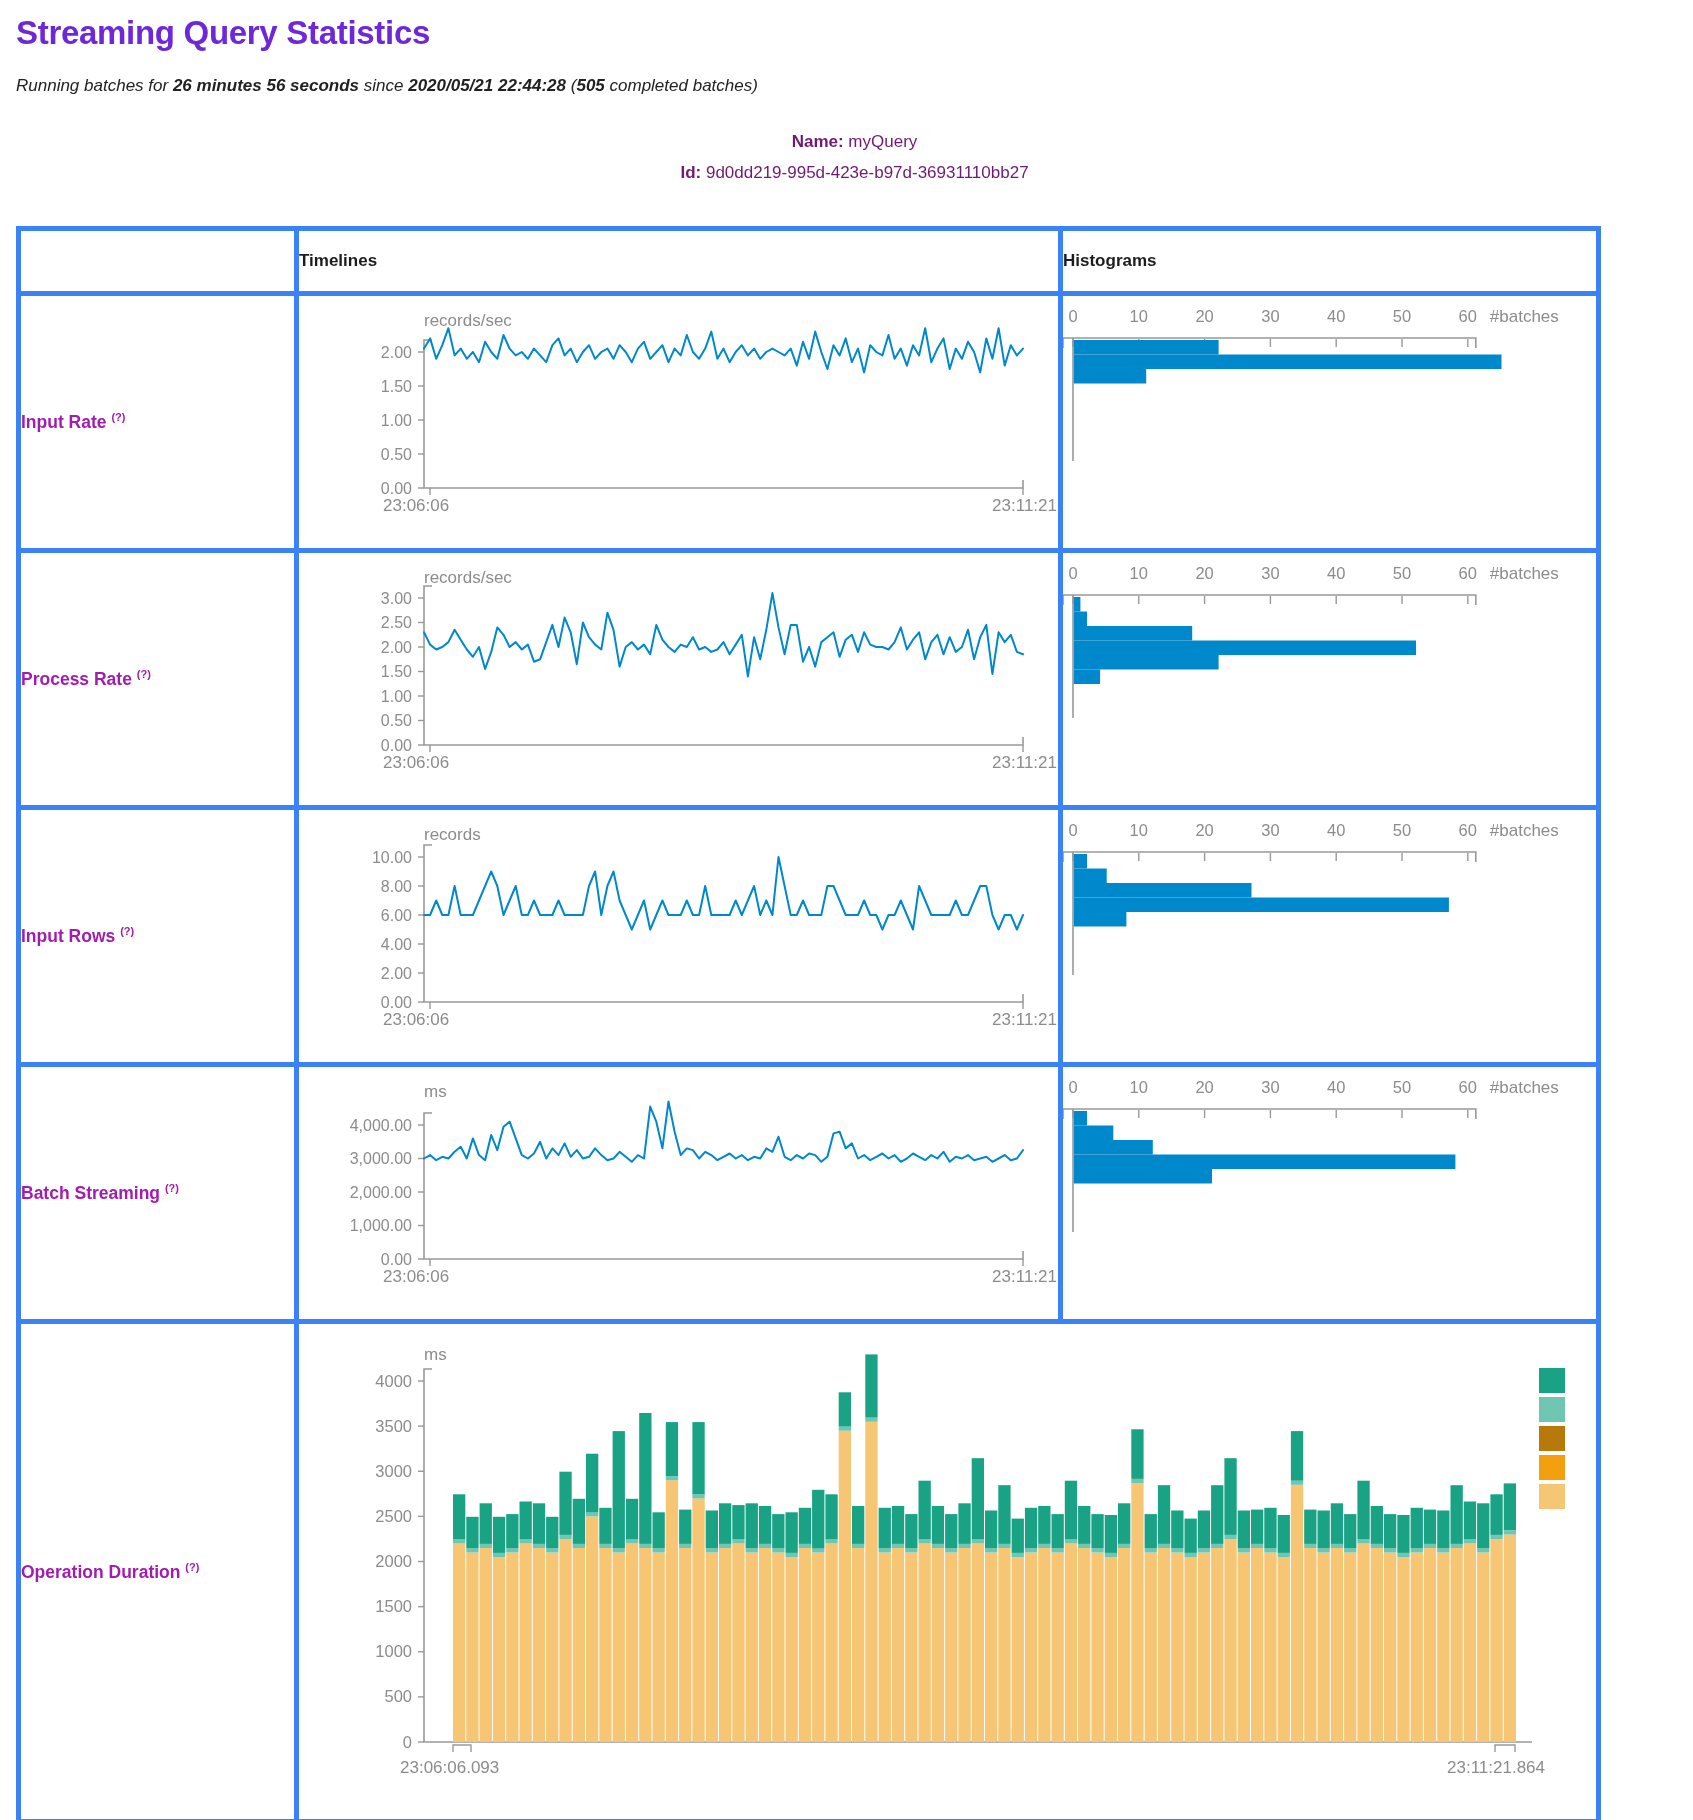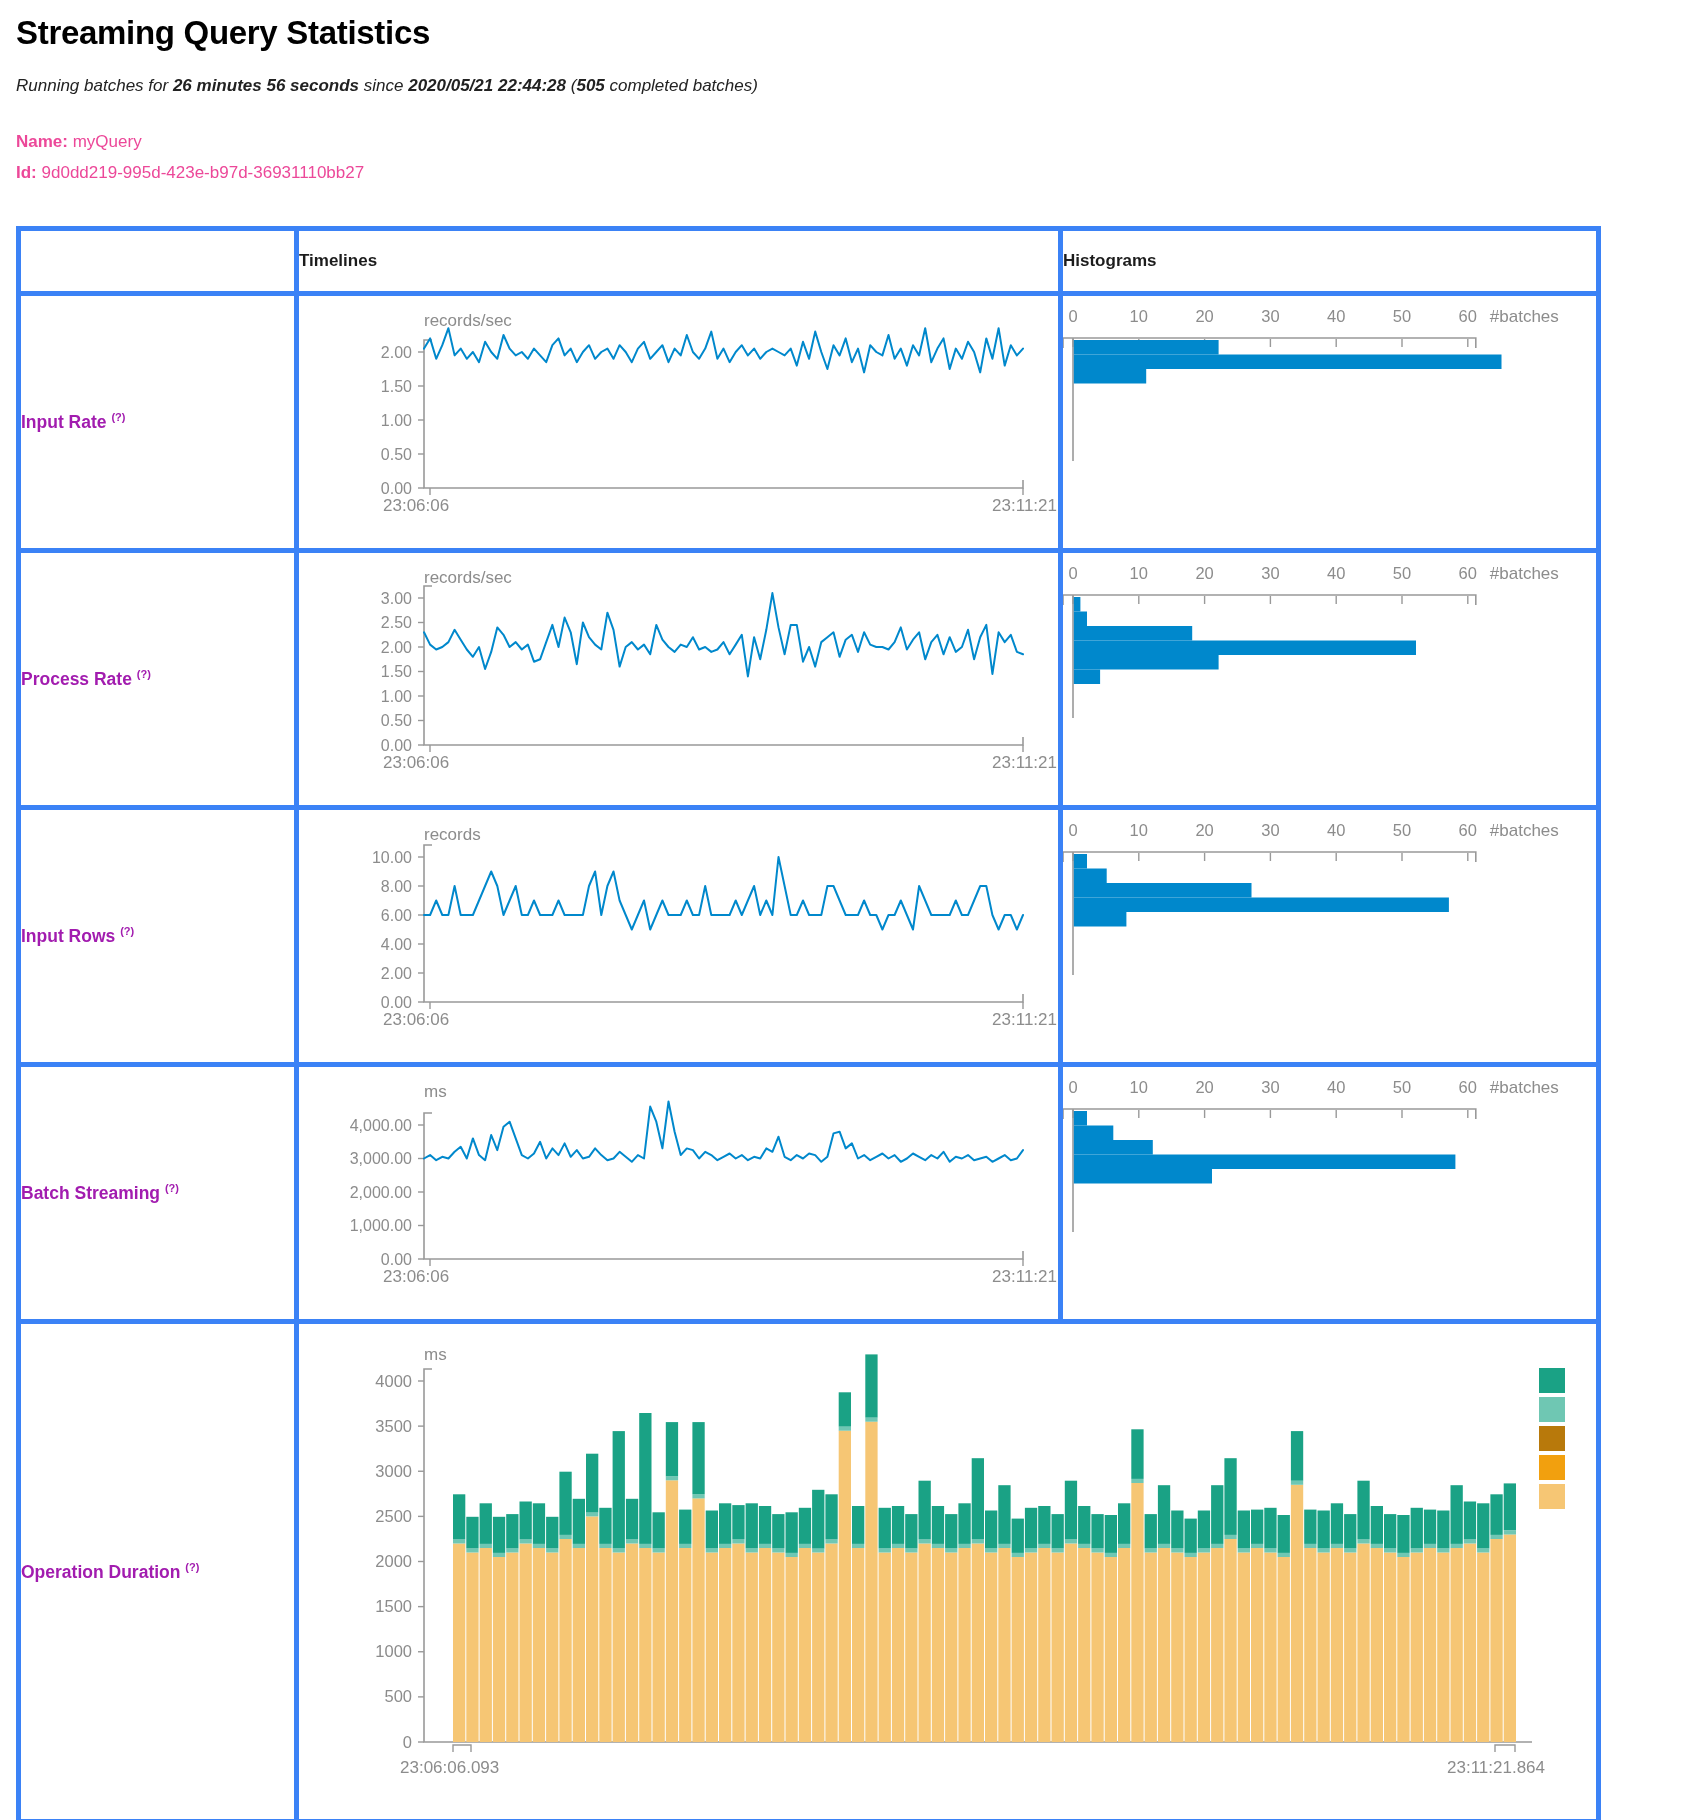--- a/index.html
+++ b/index.html
@@ -1,20 +1,20 @@
 <!DOCTYPE html>
 <html><head>
 <meta charset="utf-8">
 <style>
   html,body{margin:0;padding:0;background:#ffffff;font-family:"Liberation Sans",sans-serif;color:#1c1c1c;}
   .page{width:1693px;min-height:1820px;box-sizing:border-box;padding:14px 0 0 16px;}
-  h1{margin:0;font-size:33px;font-weight:bold;color:#000000;letter-spacing:-0.3px;}
+  h1{margin:0;font-size:33px;font-weight:bold;color:#6d28d9;letter-spacing:-0.3px;}
   .subtitle{margin-top:24px;font-size:17px;color:#222;font-style:italic;}
   .subtitle b{font-weight:bold;}
-  .meta{margin-top:30px;font-size:17px;line-height:31px;color:#ec4899;}
+  .meta{margin-top:30px;font-size:17px;line-height:31px;color:#701a75;text-align:center;}
   .meta b{font-weight:bold;}
   table.stats{border-collapse:collapse;margin-top:38px;table-layout:fixed;width:1580px;}
   table.stats td,table.stats th{border:5px solid #3b82f6;padding:0;vertical-align:middle;}
   th.colhead{font-size:17px;font-weight:bold;text-align:left;height:60px;padding-left:11px;color:#1c1c1c;}
   td.rowlabel{padding-left:17px;font-size:17.5px;font-weight:bold;color:#a21caf;}
   td.rowlabel sup{font-size:11px;font-weight:bold;}
   td.chartcell{height:250px;overflow:hidden;}
   td.opcell{height:493px;overflow:hidden;}
   svg text{font-family:"Liberation Sans",sans-serif;}
   .axis-text{fill:#8c8c8c;}

